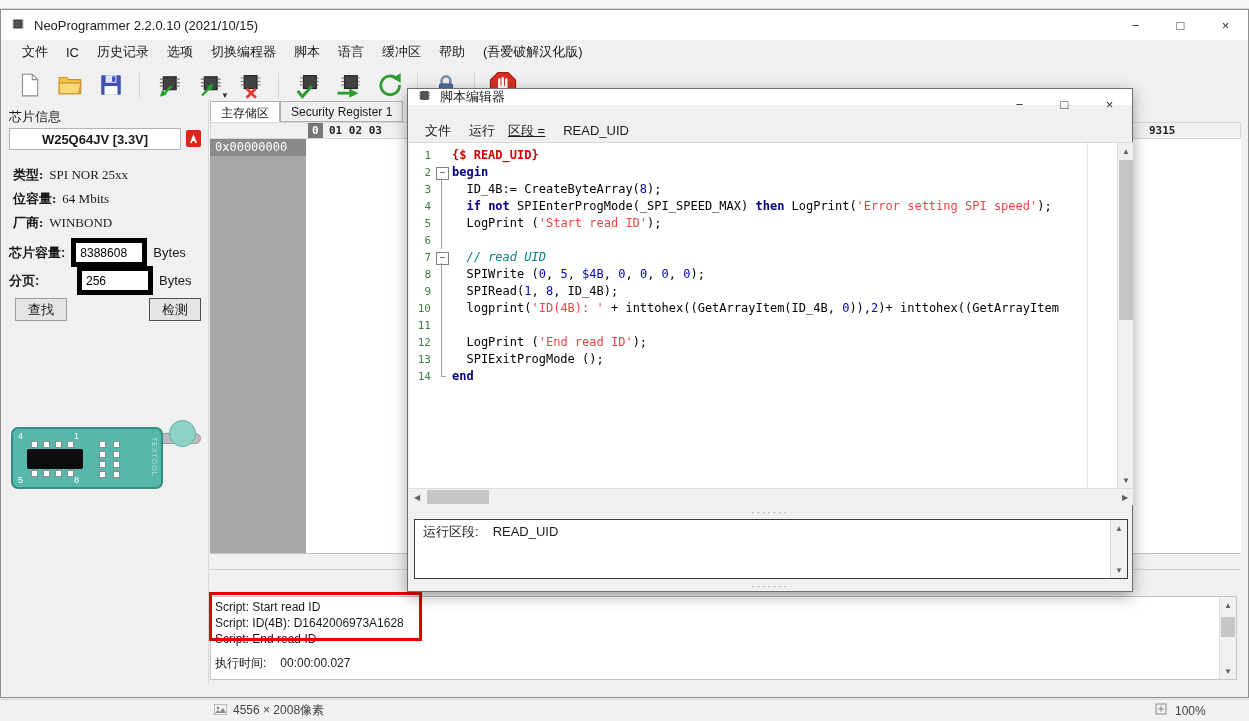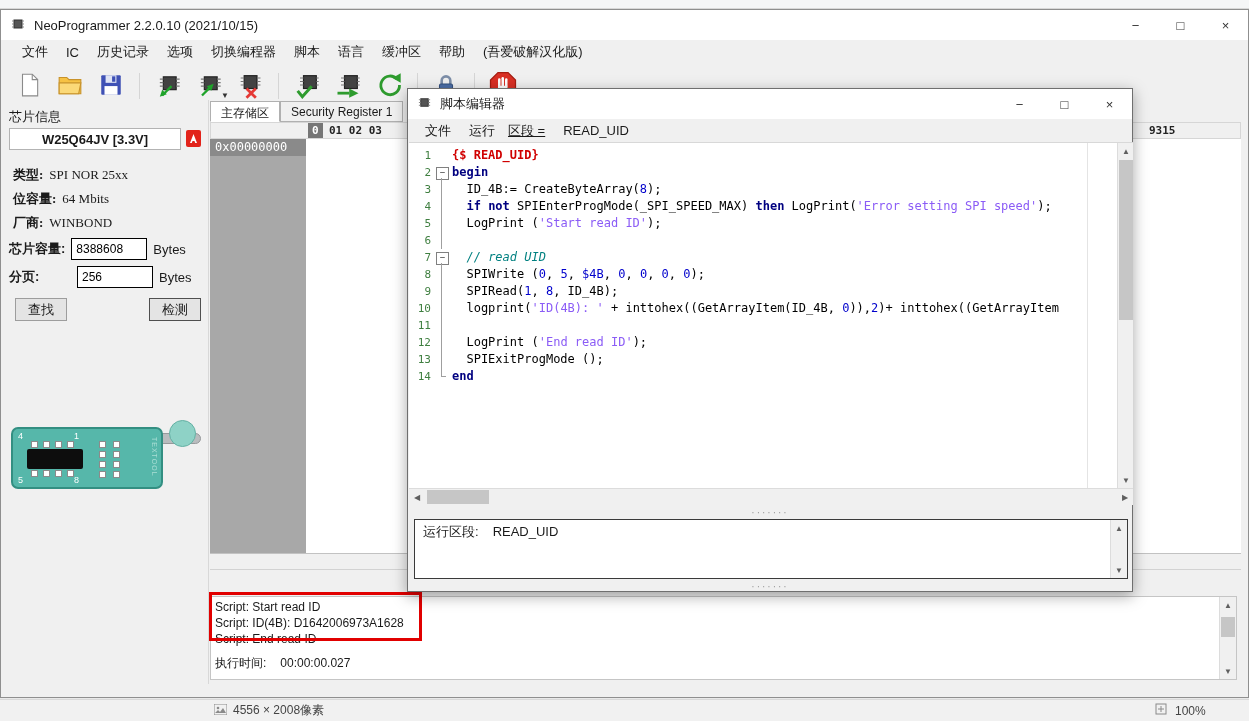--- a/index.html
+++ b/index.html
@@ -31,21 +31,21 @@
 
   
   #chip-panel { position:absolute; left:8px; top:98px; width:198px; height:580px; }
   #chip-panel .p-title { font-size:13px; }
   .chipname-box { position:absolute; left:0; top:20px; width:172px; height:22px; background:#fff; border:1px solid #b3b3b3; display:flex; align-items:center; justify-content:center; font-weight:bold; }
   .pdf { position:absolute; left:177px; top:22px; }
   .fieldrow { position:absolute; left:4px; font-size:13px; white-space:nowrap;font-family:Liberation Serif, serif; }
   .fieldrow b { margin-right:6px; }
   .inputrow { position:absolute; left:0; display:flex; align-items:center; gap:6px; }
   .inputrow b { display:inline-block; }
-  .inputrow input { width:76px; height:22px; border:1px solid #000000; padding:1px 4px; font-size:12px; background:#fff; }
+  .inputrow input { width:76px; height:29px; border:5px solid #000000; padding:1px 4px; font-size:12px; background:#fff; }
   .btn { position:absolute; height:23px; padding:0 12px; background:#e4e4e4; border:1px solid #9d9d9d; font-size:13px; display:flex; align-items:center; justify-content:center; }
   .btn.default { border-color:#4f4f4f; }
 
   
   .socket { position:absolute; left:0; top:315px; width:198px; height:72px; }
   .socket-arm { position:absolute; left:140px; top:10px; width:52px; height:11px; background:#b9bcbe; border:1px solid #97999b; border-radius:6px; }
   .socket-knob { position:absolute; left:160px; top:-3px; width:27px; height:27px; border-radius:50%; background:#8ed2c6; border:1px solid #63b0a3; }
   .socket-body { position:absolute; left:2px; top:4px; width:152px; height:62px; background:#56b7aa; border:2px solid #338f82; border-radius:7px; }
   .sb-pin { position:absolute; width:7px; height:7px; background:#fff; border:1px solid #8b8b8b; }
   .sb-chip { position:absolute; left:14px; top:20px; width:56px; height:20px; background:#0d0d0d; border-radius:2px; }
@@ -75,39 +75,39 @@
   .exec-row { position:absolute; left:4px; top:58px; height:16px; line-height:16px; }
   .exec-row b { font-weight:normal; margin-right:14px; }
   .sbar-v { position:absolute; right:0; top:0; width:17px; height:100%; background:#f0f0f0; border-left:1px solid #dcdcdc; }
   .sbar-v .ar { position:absolute; left:0; width:16px; height:16px; font-size:8px; color:#5f5f5f; display:flex; align-items:center; justify-content:center; }
   .sbar-v .ar.up { top:0; } .sbar-v .ar.dn { bottom:0; }
   .sbar-v .thumb { position:absolute; left:1px; width:14px; background:#c6c6c6; }
   .red-annotation { position:absolute; left:209px; top:592px; width:213px; height:49px; border:3px solid #e10000; z-index:15; pointer-events:none; }
 
   
   #dialog { position:absolute; left:407px; top:88px; width:726px; height:504px; background:#f0f0f0; border:1px solid #6f6f6f; box-shadow:0 4px 14px rgba(0,0,0,0.35); z-index:20; }
-  #dialog .titlebar { height:30px; }
+  #dialog .titlebar { height:16px; }
   #dialog .menubar { top:30px; height:23px; padding-left:8px; }
   #dialog .menubar .lbl { padding:3px 4px;text-decoration:underline; }
   #dialog .menubar .secname { padding:3px 4px; margin-left:10px; }
   .editor { position:absolute; left:1px; top:53px; width:724px; height:346px; background:#fff; border-top:1px solid #d8d8d8; overflow:hidden; }
   .editor .marginline { position:absolute; left:678px; top:0; bottom:0; width:1px; background:#e4e4e4; }
   #code-lines { padding-top:4px; }
   .code-line { display:flex; height:17px; font-family:"DejaVu Sans Mono","Liberation Mono",monospace; font-size:12px; line-height:17px; }
   .code-line .ln { flex:0 0 26px; text-align:right; padding-right:4px; color:#3f7f40; font-size:11px; }
   .code-line .fold { flex:0 0 13px; position:relative; }
   .code-line .ct { white-space:pre; padding-left:4px; }
   .fold-line::before { content:""; position:absolute; left:6px; top:0; bottom:0; width:1px; background:#9f9f9f; }
   .fold-end::before { content:""; position:absolute; left:6px; top:0; height:9px; width:1px; background:#9f9f9f; }
   .fold-end::after { content:""; position:absolute; left:6px; top:8px; width:5px; height:1px; background:#9f9f9f; }
   .fold-box::before { content:"\2212"; position:absolute; left:1px; top:3px; width:11px; height:11px; border:1px solid #808080; background:#fff; font-size:9px; line-height:9px; text-align:center; color:#404040; }
   .fold-box.fold-cont::after { content:""; position:absolute; left:6px; top:14px; bottom:0; width:1px; background:#9f9f9f; }
   .tk-dir { color:#d00000; font-weight:bold; }
   .tk-kw  { color:#000080; font-weight:bold; }
-  .tk-str { color:#8b5cf6; }
+  .tk-str { color:#ef4444; }
   .tk-num { color:#0000cc; }
   .tk-com { color:#008080; font-style:italic; }
   .tk-pl  { color:#000; }
   .ed-vsb { position:absolute; right:0; top:0; width:16px; height:100%; background:#f0f0f0; border-left:1px solid #dcdcdc; }
   .ed-vsb .thumb { top:17px; height:160px; }
   .ed-hsb { position:absolute; left:1px; top:399px; width:724px; height:17px; background:#f0f0f0; border-top:1px solid #dcdcdc; }
   .ed-hsb .ar { position:absolute; top:0; width:16px; height:16px; font-size:8px; color:#5f5f5f; display:flex; align-items:center; justify-content:center; }
   .ed-hsb .ar.lf { left:0; } .ed-hsb .ar.rt { right:0; }
   .ed-hsb .thumb { position:absolute; left:18px; top:1px; width:62px; height:14px; background:#c6c6c6; }
   .grip { position:absolute; left:0; width:100%; text-align:center; color:#9a9a9a; font-size:10px; letter-spacing:2px; line-height:10px; }

